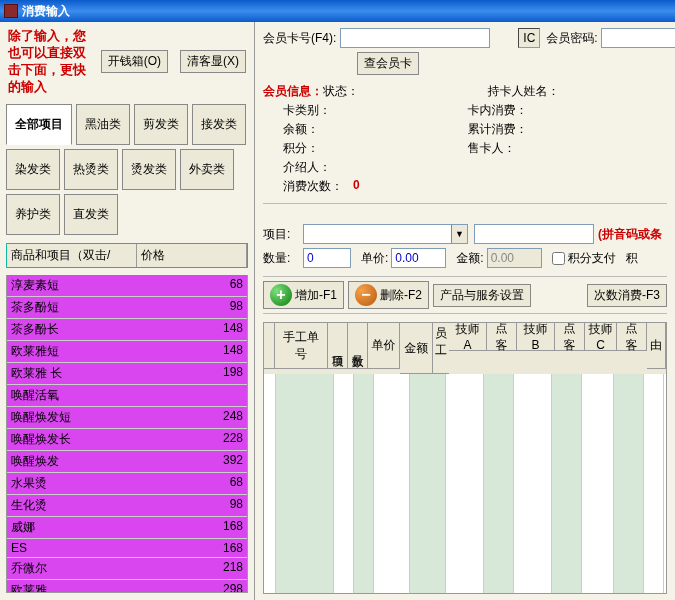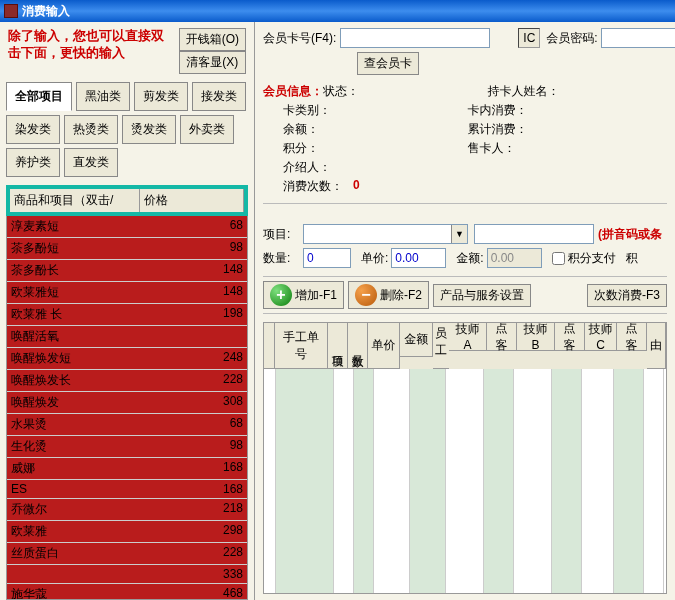--- a/index.html
+++ b/index.html
@@ -1,32 +1,32 @@
 <!DOCTYPE html>
 <html><head>
 <meta charset="utf-8">
 <style>
 *{box-sizing:border-box;margin:0;padding:0;font-family:"SimSun","宋体",sans-serif;font-size:12px}
 body{background:#ece9d8;overflow:hidden;width:675px;height:600px}
 .titlebar{background:linear-gradient(to bottom,#0a5bcb,#3d8dee,#0a5bcb);color:#fff;height:22px;display:flex;align-items:center;padding:0 4px;font-weight:bold}
 .titlebar-icon{width:14px;height:14px;background:#8b2a2a;border:1px solid #5a0d0d;display:inline-block;margin-right:4px}
 .content{display:flex;height:578px;background:#f5f3e8}
 .left{width:255px;border-right:1px solid #999;background:#f5f3e8;display:flex;flex-direction:column}
-.hint-row{display:flex;align-items:flex-start;padding:6px 8px}
+.hint-row{display:flex;align-items:center;padding:6px 8px}
 .hint-text{color:#c00;font-weight:bold;font-size:13px;line-height:1.3;flex:1}
-.btn-stack{display:flex;flex-direction:column;gap:0;margin-left:12px}
+.btn-stack{display:flex;flex-direction:row;gap:12px;margin-left:12px}
 .btn{background:#ece9d8;border:1px solid #888;padding:2px 6px;cursor:pointer;white-space:nowrap}
 .tabrow{display:flex;flex-wrap:wrap;gap:4px;padding:2px 6px}
-.tab{border:1px solid #888;background:#ece9d8;padding:5px 8px;cursor:pointer}
+.tab{border:1px solid #888;background:#ece9d8;padding:11px 8px;cursor:pointer}
 .tab.sel{background:#fff;border-bottom-color:#fff;font-weight:bold}
-.prod-head{display:flex;background:#ece9d8;border:4px solid #14b8a6;margin:6px 6px 0 6px}
+.prod-head{display:flex;background:#ece9d8;border:1px solid #14b8a6;margin:6px 6px 0 6px}
 .prod-head div{padding:3px 4px;border-right:1px solid #999}
 .prod-head .c1{width:130px}
 .prod-head .c2{flex:1}
-.prod-list{margin:0 6px;border:1px solid #999;border-top:none;background:#b91c1c;height:430px;overflow:hidden}
+.prod-list{margin:7px 6px;border:1px solid #999;border-top:none;background:#d946ef;height:430px;overflow:hidden}
 .prod-row{display:flex;border-bottom:1px solid #ccc;cursor:pointer}
 .prod-row .c1{width:130px;padding:2px 4px}
 .prod-row .c2{flex:1;padding:2px 4px;text-align:right}
 .right{flex:1;padding:6px 8px;display:flex;flex-direction:column;overflow:hidden}
 .row{display:flex;align-items:center;margin-bottom:4px;flex-wrap:nowrap}
 .lbl{white-space:nowrap}
 .red{color:#c00;font-weight:bold}
 input[type=text],select{border:1px solid #7f9db9;height:20px;padding:0 3px;background:#fff}
 .info-grid{margin:4px 0 6px 0}
 .info-row{display:flex;margin-bottom:2px}
@@ -118,21 +118,21 @@
         <div class="prod-row">
           <div class="c1">唤醒焕发短</div>
           <div class="c2">248</div>
         </div>
         <div class="prod-row">
           <div class="c1">唤醒焕发长</div>
           <div class="c2">228</div>
         </div>
         <div class="prod-row">
           <div class="c1">唤醒焕发</div>
-          <div class="c2">308</div>
+          <div class="c2">392</div>
         </div>
         <div class="prod-row">
           <div class="c1">水果烫</div>
           <div class="c2">68</div>
         </div>
         <div class="prod-row">
           <div class="c1">生化烫</div>
           <div class="c2">98</div>
         </div>
         <div class="prod-row">
@@ -255,21 +255,21 @@
       <button class="btn" style="margin-left:auto">次数消费-F3</button>
     </div>
 
     <div class="grid-wrap">
       <div class="grid-head">
         <div class="gh" style="width:12px;height:46px"></div>
         <div class="gh" style="width:58px;height:46px">手工单号</div>
         <div class="gh" style="width:20px;height:46px;writing-mode:vertical-rl">项目</div>
         <div class="gh" style="width:20px;height:46px;writing-mode:vertical-rl">数量</div>
         <div class="gh" style="width:36px;height:46px">单价</div>
-        <div class="gh" style="width:36px;height:34px">金额</div>
+        <div class="gh" style="width:36px;height:51px">金额</div>
         <div class="gh-group" style="flex:1">
           <div class="top">员工</div>
           <div class="bot">
             <div class="gh" style="width:38px;height:28px">技师A</div>
             <div class="gh" style="width:30px;height:28px">点客</div>
             <div class="gh" style="width:38px;height:28px">技师B</div>
             <div class="gh" style="width:30px;height:28px">点客</div>
             <div class="gh" style="width:32px;height:28px">技师C</div>
             <div class="gh" style="width:30px;height:28px">点客</div>
           </div>

